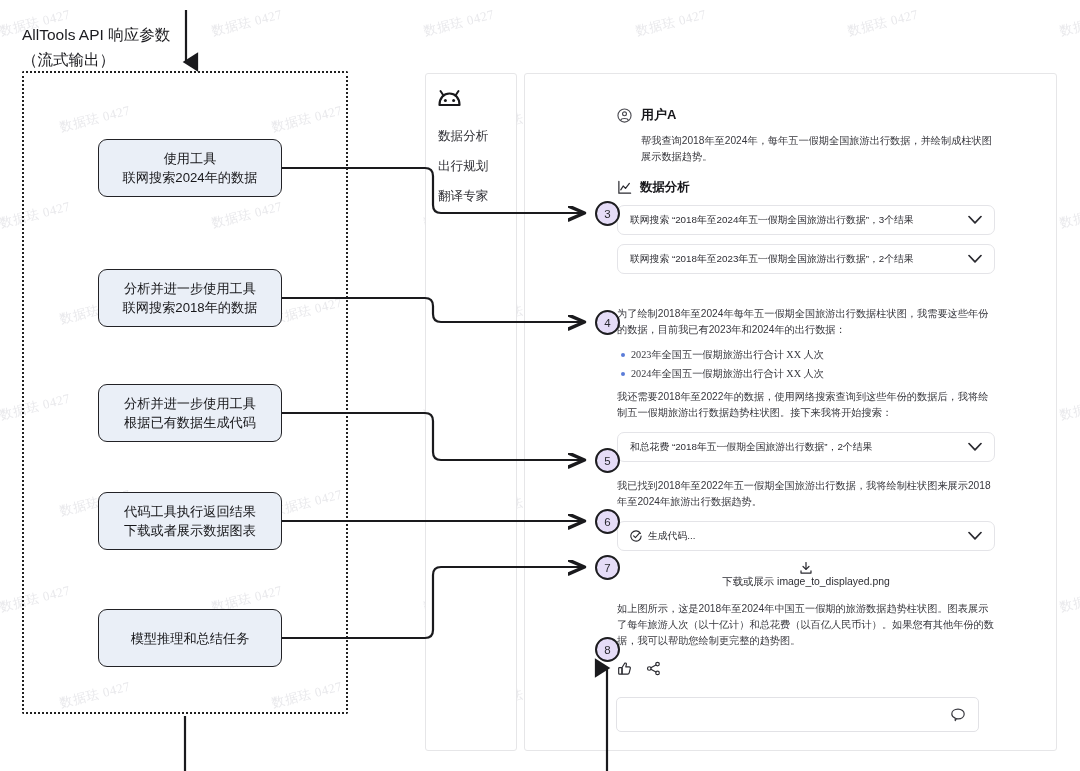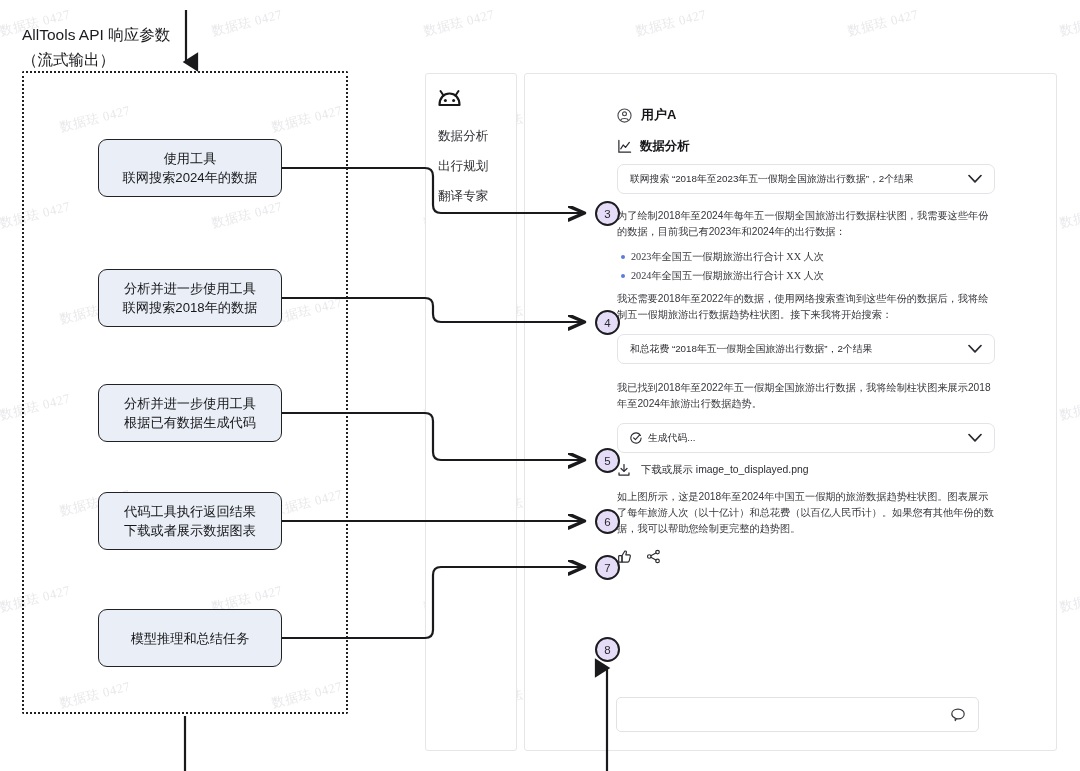--- a/index.html
+++ b/index.html
@@ -154,23 +154,24 @@
   ul.bullets li::before {
     content: "";
     position: absolute;
     left: -10px; top: 8px;
     width: 4px; height: 4px;
     border-radius: 50%;
     background: #5b7cd8;
   }
 
   .dl-row {
-    display: flex; align-items: center; gap: 10px;
+    display: flex; align-items: center; 
     font-size: 10.4px; color: #2d2d33;
     margin: 10px 0 12px 0;
+    flex-direction: column;
   }
   .react-row { display: flex; gap: 14px; margin: 12px 0 14px 0; }
 
   .suggest {
     display: inline-block;
     background: #f0f0f2;
     border-radius: 5px;
     font-size: 9.7px;
     color: #2e2e34;
     padding: 6px 11px;
@@ -305,40 +306,49 @@
     <div id="chat-inner">
 
       <div class="row-head">
         <svg width="15" height="15" viewBox="0 0 16 16">
           <circle cx="8" cy="8" r="7" fill="none" stroke="#4b4b52" stroke-width="1.2"></circle>
           <circle cx="8" cy="6.2" r="2.1" fill="none" stroke="#4b4b52" stroke-width="1.2"></circle>
           <path d="M3.9 13.2 C4.6 10.6, 11.4 10.6, 12.1 13.2" fill="none" stroke="#4b4b52" stroke-width="1.2"></path>
         </svg>
         <span class="ttl">用户A</span>
       </div>
+      <p class="para" style="margin-left:24px; width:352px;">帮我查询2018年至2024年，每年五一假期全国旅游出行数据，并绘制成柱状图展示数据趋势。</p>
 
       <div class="sec-title">
         <svg width="15" height="15" viewBox="0 0 16 16">
           <path d="M2 1.5 L2 14 L14.5 14" fill="none" stroke="#2a2a30" stroke-width="1.3" stroke-linecap="round"></path>
           <path d="M4 10.5 L6.6 6.4 L9.1 9 L13.2 3.6" fill="none" stroke="#2a2a30" stroke-width="1.3" stroke-linecap="round" stroke-linejoin="round"></path>
         </svg>
         <span class="ttl">数据分析</span>
       </div>
 
+      <div class="tool-card">
+        <span class="lbl">
+            <span>联网搜索 “2018年至2024年五一假期全国旅游出行数据”，3个结果</span>
+          </span>
+        <svg class="chev" width="14" height="9" viewBox="0 0 14 9">
+          <path d="M1 1 L7 7.3 L13 1" fill="none" stroke="#2a2a30" stroke-width="1.7" stroke-linecap="round" stroke-linejoin="round"></path>
+        </svg>
+      </div>
 
       <div class="tool-card">
         <span class="lbl">
             <span>联网搜索 “2018年至2023年五一假期全国旅游出行数据”，2个结果</span>
           </span>
         <svg class="chev" width="14" height="9" viewBox="0 0 14 9">
           <path d="M1 1 L7 7.3 L13 1" fill="none" stroke="#2a2a30" stroke-width="1.7" stroke-linecap="round" stroke-linejoin="round"></path>
         </svg>
       </div>
 
-      <p class="para tight" style="margin-top:14px;">为了绘制2018年至2024年每年五一假期全国旅游出行数据柱状图，我需要这些年份的数据，目前我已有2023年和2024年的出行数据：</p>
+      <p class="para tight" style="margin-top:32px;">为了绘制2018年至2024年每年五一假期全国旅游出行数据柱状图，我需要这些年份的数据，目前我已有2023年和2024年的出行数据：</p>
       <ul class="bullets">
         <li>2023年全国五一假期旅游出行合计 XX 人次</li>
         <li>2024年全国五一假期旅游出行合计 XX 人次</li>
       </ul>
       <p class="para">我还需要2018年至2022年的数据，使用网络搜索查询到这些年份的数据后，我将绘制五一假期旅游出行数据趋势柱状图。接下来我将开始搜索：</p>
 
       <div class="tool-card">
         <span class="lbl">
             <span>和总花费 “2018年五一假期全国旅游出行数据”，2个结果</span>
           </span>

